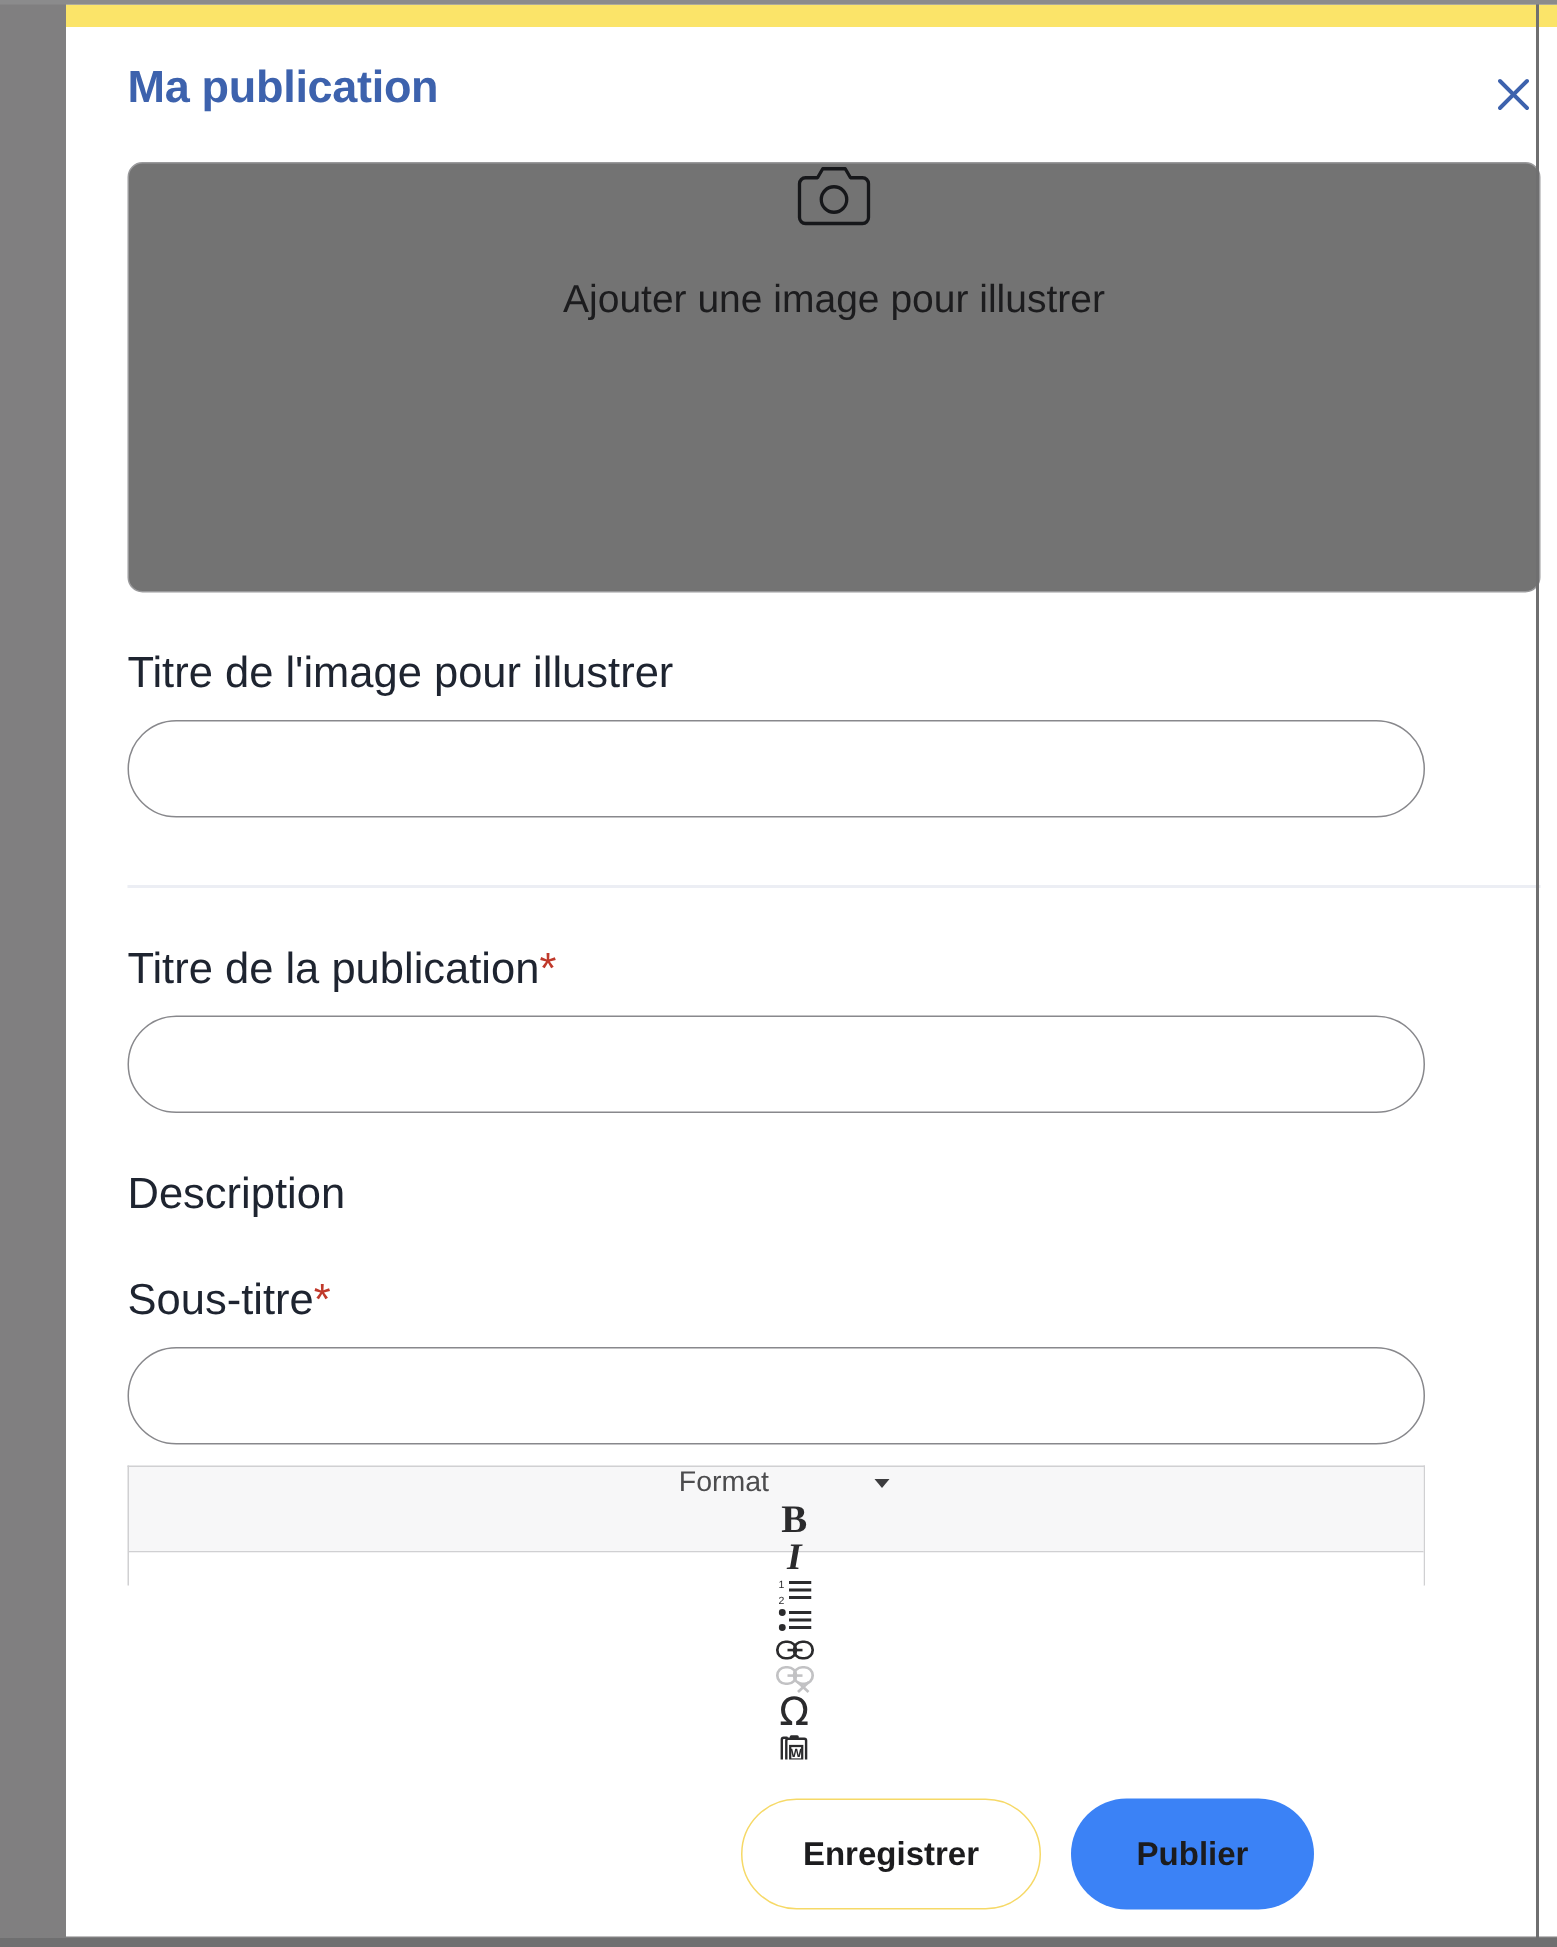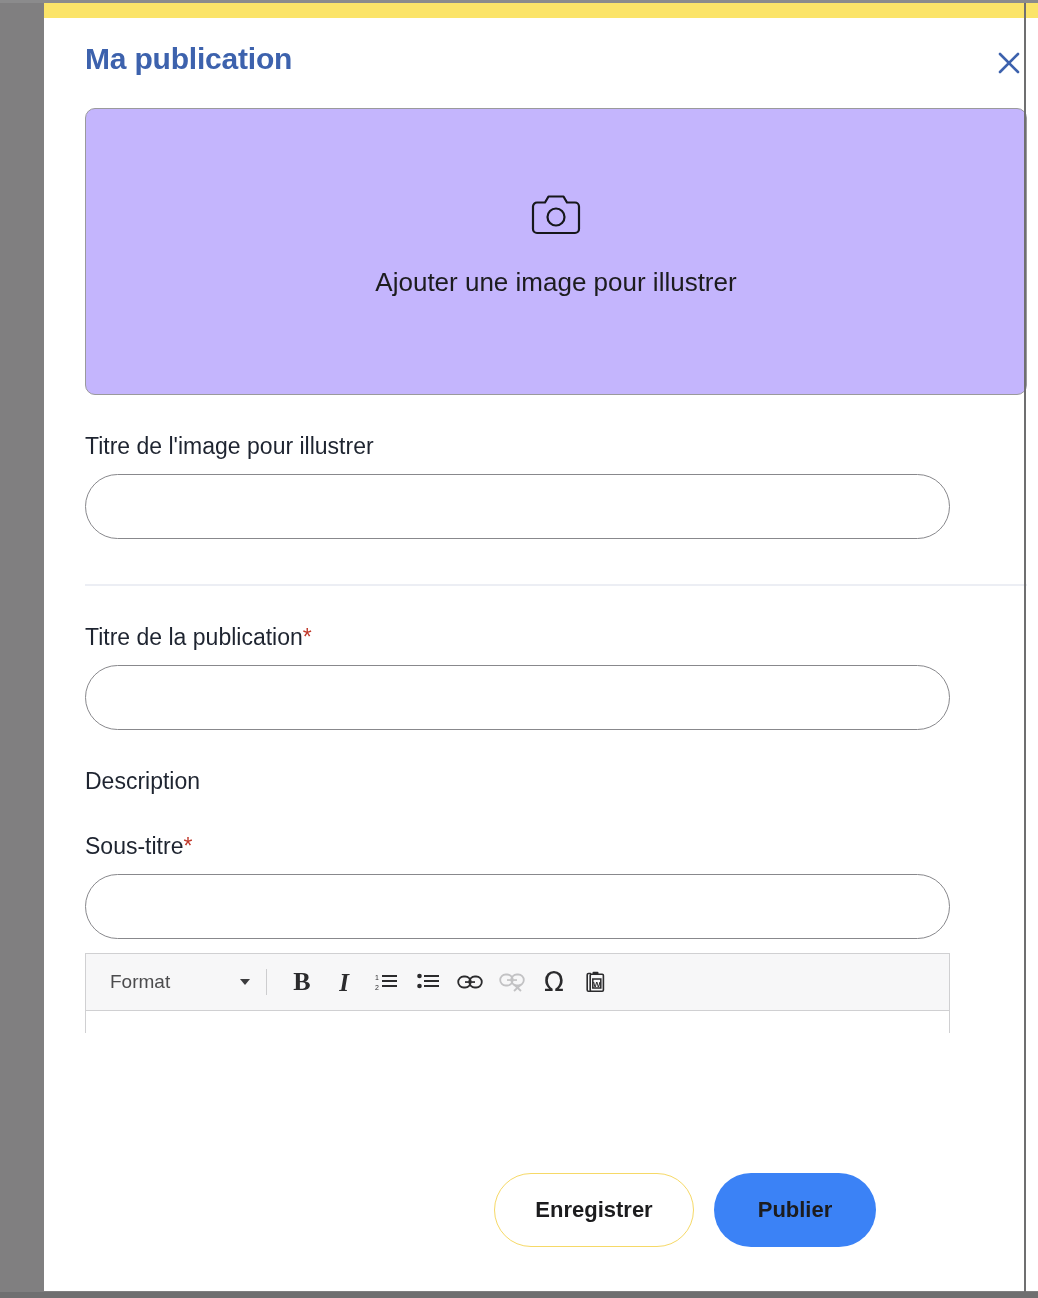--- a/index.html
+++ b/index.html
@@ -113,41 +113,41 @@
   .close-btn svg { display: block; }
 
   .dropzone {
     margin: 8px 9px 0 9px;
     height: 285px;
     border: 1px solid #9a9a9c;
     border-radius: 10px;
     display: flex;
     flex-direction: column;
     align-items: center;
-    justify-content: center;
+    justify-content: flex-start;
     cursor: pointer;
-    background: #c4b5fd;
+    background: #737373;
   }
   .camera-icon { margin-bottom: 26px; }
   .dropzone-title {
     font-size: 26px;
     color: #1c1c1e;
     margin-bottom: 12px;
     font-weight: 400;
   }
   .dropzone-sub {
     font-size: 18px;
     color: #1c1c1e;
     font-weight: 400;
   }
 
   .field-block { margin: 0 9px; }
 
   .field-label {
-    font-size: 23px;
+    font-size: 29px;
     color: #1e2430;
     margin-top: 38px;
     margin-bottom: 14px;
     font-weight: 400;
   }
   .req { color: #c0392b; }
 
   .pill-input {
     display: block;
     width: 865px;
@@ -179,20 +179,21 @@
     background: #fff;
   }
   .editor-toolbar {
     height: 56px;
     background: #f7f7f8;
     border-bottom: 1px solid #d0d0d2;
     display: flex;
     align-items: center;
     padding-left: 24px;
     gap: 0;
+    flex-direction: column;
   }
   .format-select {
     display: flex;
     align-items: center;
     cursor: pointer;
     width: 140px;
     justify-content: space-between;
     padding-right: 14px;
   }
   .format-label {
@@ -250,21 +251,21 @@
   
   .footer {
     position: absolute;
     left: 0;
     top: 1170px;
     width: 864px;
     height: 100px;
     box-sizing: border-box;
     padding-right: 32px;
     display: flex;
-    align-items: flex-start;
+    align-items: flex-end;
     justify-content: flex-end;
     gap: 20px;
     background: #fff;
   }
   .btn {
     font-family: "Liberation Sans", sans-serif;
     font-size: 22px;
     font-weight: bold;
     border-radius: 40px;
     cursor: pointer;

